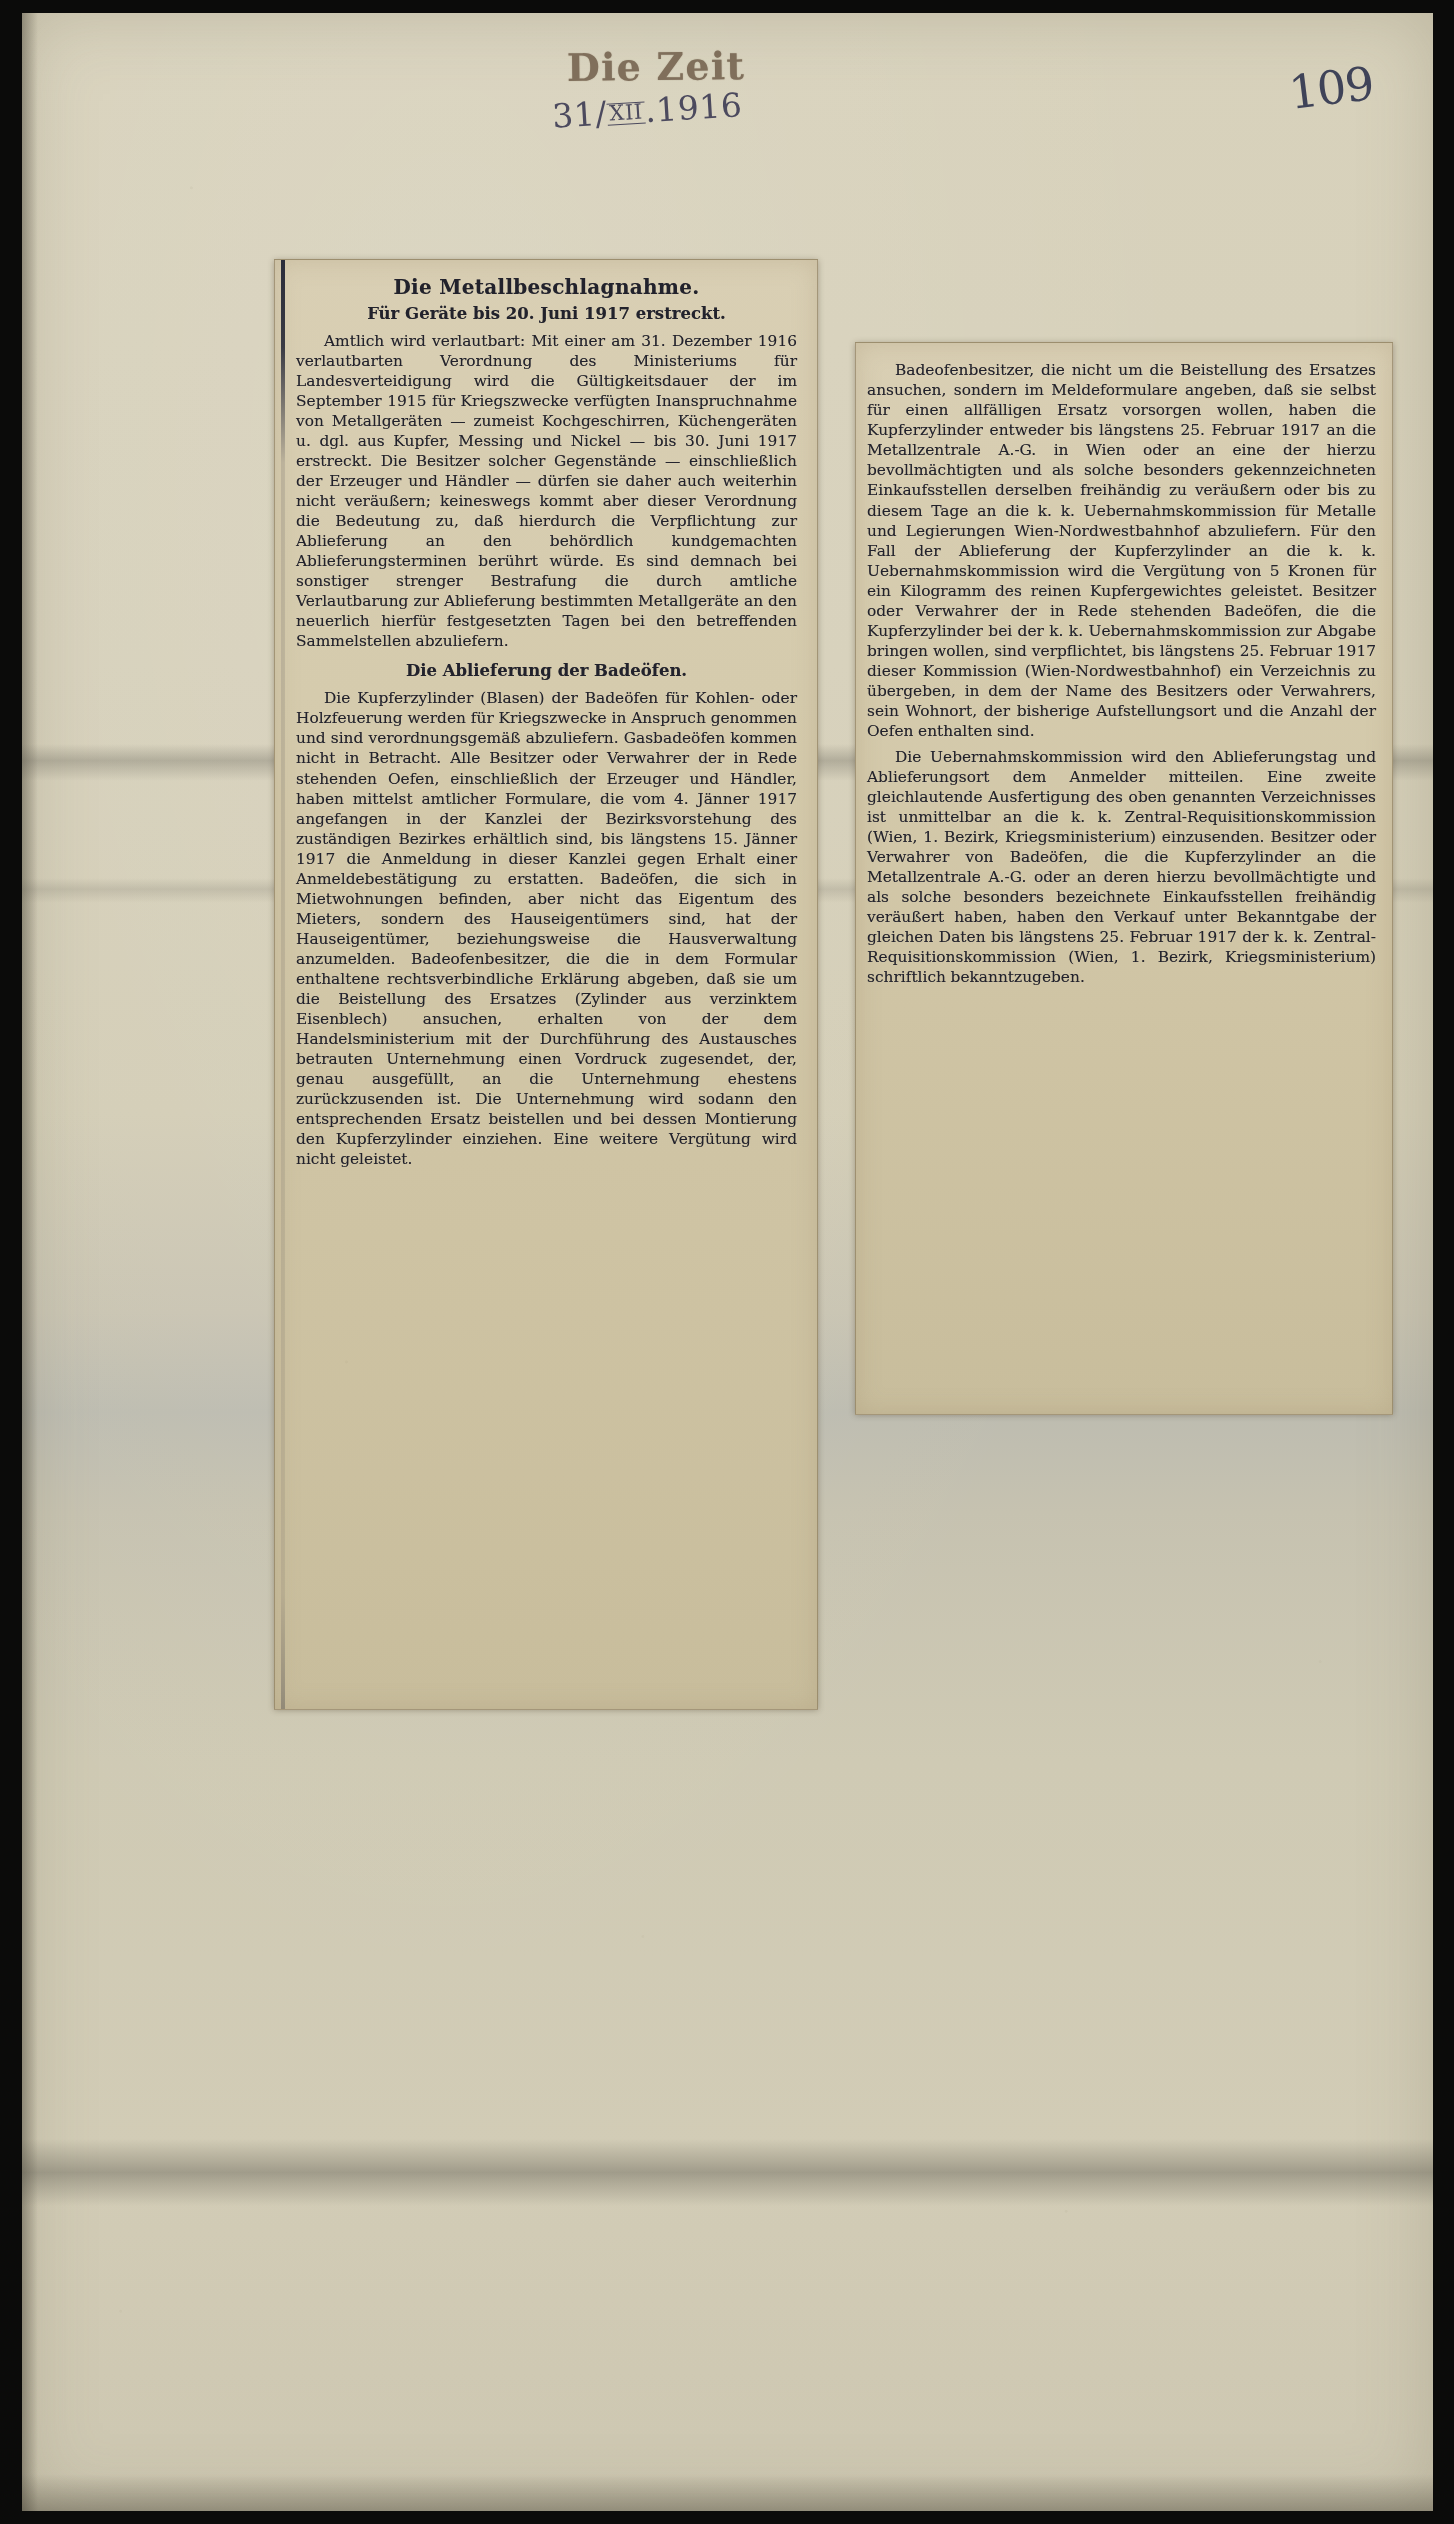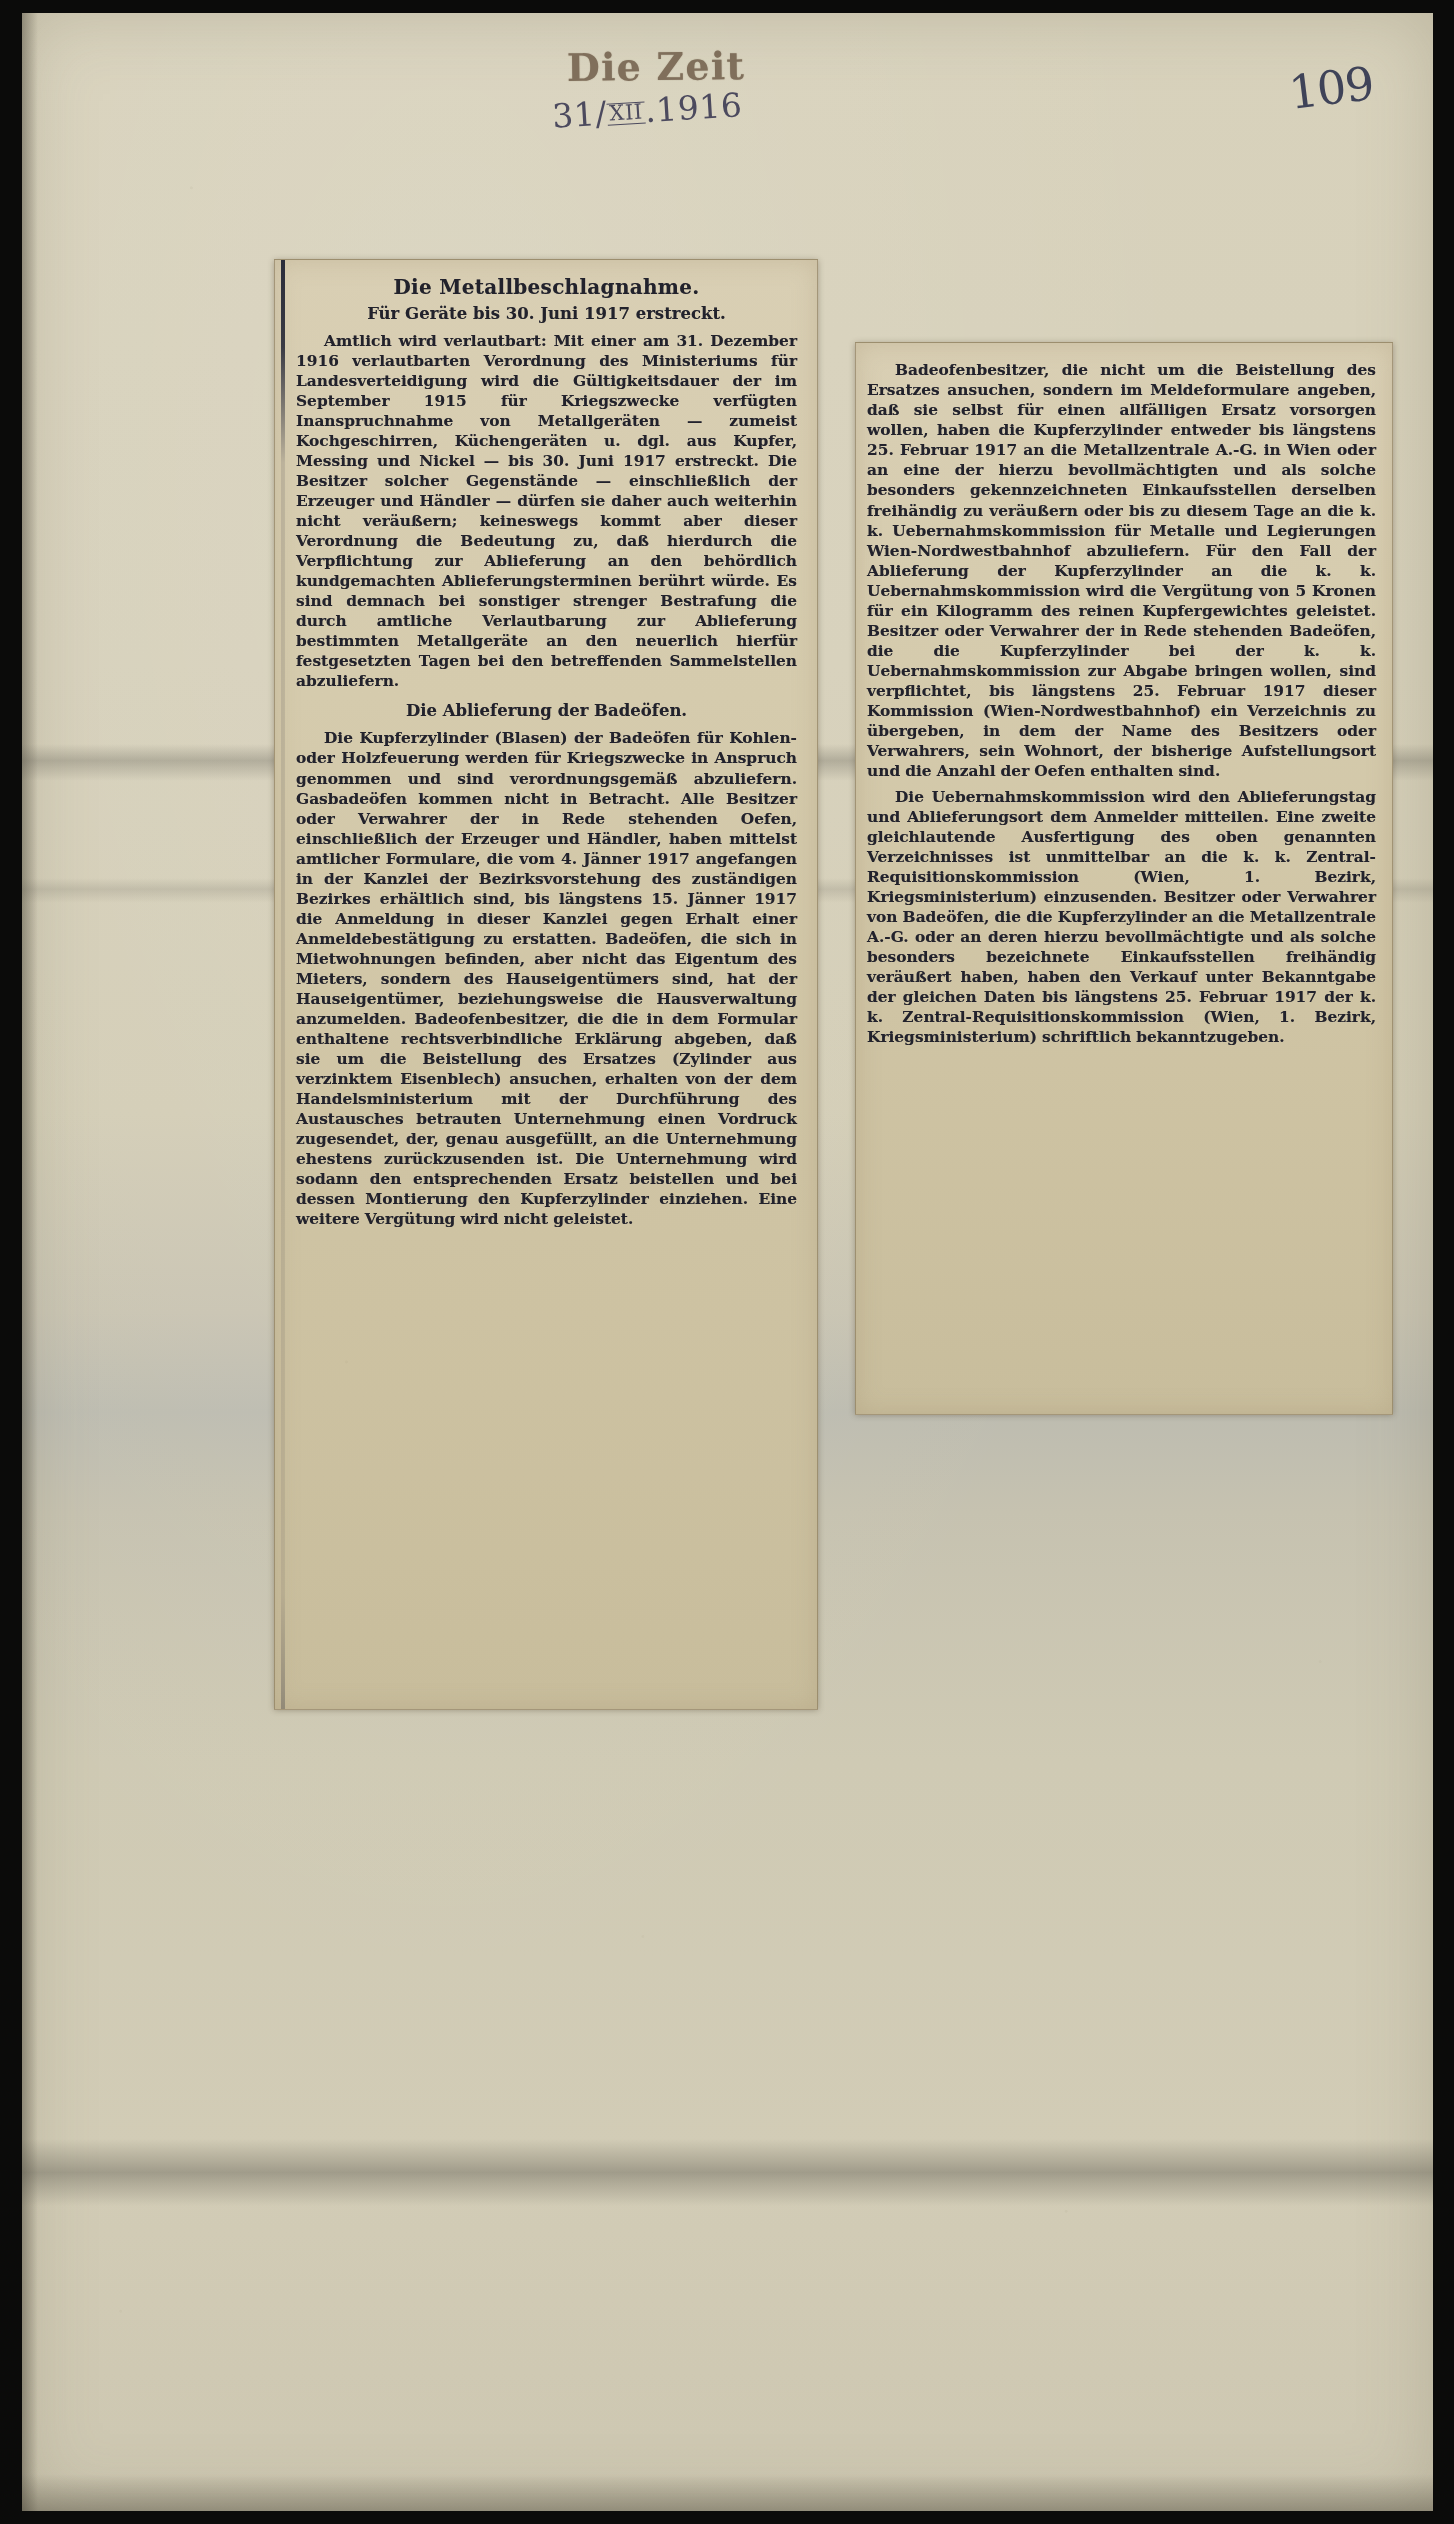--- a/index.html
+++ b/index.html
@@ -173,21 +173,20 @@
     text-align: center;
     margin: 11px 0 7.3px 0;
     line-height: 1.15;
   }
   p.body {
     font-size: 15.4px;
     line-height: 1.30;
     margin: 0 0 6.1px 0;
     text-indent: 28px;
     word-spacing: -0.3px;
-    font-weight: bold;
   }
 
   
   .col, .headline, .subhead, .subhead2 { text-shadow: 0 0 0.6px rgba(34,34,44,.35); }
 </style>
 </head>
 <body>
 
 <div id="scan">
   <div id="sheet">
@@ -202,21 +201,21 @@
 
     <div id="datestamp">
       <span>31</span><span>/</span><span class="frac">XII</span><span>.</span><span>1916</span>
     </div>
 
     <div id="folio">109</div>
 
     <div class="clip" id="clip-left">
       <div class="col">
         <div class="headline">Die Metallbeschlagnahme.</div>
-        <div class="subhead">Für Geräte bis 30. Juni 1917 erstreckt.</div>
+        <div class="subhead">Für Geräte bis 20. Juni 1917 erstreckt.</div>
         <p class="body">Amtlich wird verlautbart: Mit einer am 31. Dezember 1916 verlautbarten Verordnung des Ministeriums für Landesverteidigung wird die Gültigkeitsdauer der im September 1915 für Kriegszwecke verfügten Inanspruchnahme von Metallgeräten — zumeist Kochgeschirren, Küchengeräten u. dgl. aus Kupfer, Messing und Nickel — bis 30. Juni 1917 erstreckt. Die Besitzer solcher Gegenstände — einschließlich der Erzeuger und Händler — dürfen sie daher auch weiterhin nicht veräußern; keineswegs kommt aber dieser Verordnung die Bedeutung zu, daß hierdurch die Verpflichtung zur Ablieferung an den behördlich kundgemachten Ablieferungsterminen berührt würde. Es sind demnach bei sonstiger strenger Bestrafung die durch amtliche Verlautbarung zur Ablieferung bestimmten Metallgeräte an den neuerlich hierfür festgesetzten Tagen bei den betreffenden Sammelstellen abzuliefern.</p>
         <div class="subhead2">Die Ablieferung der Badeöfen.</div>
         <p class="body">Die Kupferzylinder (Blasen) der Badeöfen für Kohlen- oder Holzfeuerung werden für Kriegszwecke in Anspruch genommen und sind verordnungsgemäß abzuliefern. Gasbadeöfen kommen nicht in Betracht. Alle Besitzer oder Verwahrer der in Rede stehenden Oefen, einschließlich der Erzeuger und Händler, haben mittelst amtlicher Formulare, die vom 4. Jänner 1917 angefangen in der Kanzlei der Bezirksvorstehung des zuständigen Bezirkes erhältlich sind, bis längstens 15. Jänner 1917 die Anmeldung in dieser Kanzlei gegen Erhalt einer Anmeldebestätigung zu erstatten. Badeöfen, die sich in Mietwohnungen befinden, aber nicht das Eigentum des Mieters, sondern des Hauseigentümers sind, hat der Hauseigentümer, beziehungsweise die Hausverwaltung anzumelden. Badeofenbesitzer, die die in dem Formular enthaltene rechtsverbindliche Erklärung abgeben, daß sie um die Beistellung des Ersatzes (Zylinder aus verzinktem Eisenblech) ansuchen, erhalten von der dem Handelsministerium mit der Durchführung des Austausches betrauten Unternehmung einen Vordruck zugesendet, der, genau ausgefüllt, an die Unternehmung ehestens zurückzusenden ist. Die Unternehmung wird sodann den entsprechenden Ersatz beistellen und bei dessen Montierung den Kupferzylinder einziehen. Eine weitere Vergütung wird nicht geleistet.</p>
       </div>
     </div>
 
     <div class="clip" id="clip-right">
       <div class="col">
         <p class="body">Badeofenbesitzer, die nicht um die Beistellung des Ersatzes ansuchen, sondern im Meldeformulare angeben, daß sie selbst für einen allfälligen Ersatz vorsorgen wollen, haben die Kupferzylinder entweder bis längstens 25. Februar 1917 an die Metallzentrale A.-G. in Wien oder an eine der hierzu bevollmächtigten und als solche besonders gekennzeichneten Einkaufsstellen derselben freihändig zu veräußern oder bis zu diesem Tage an die k. k. Uebernahmskommission für Metalle und Legierungen Wien-Nordwestbahnhof abzuliefern. Für den Fall der Ablieferung der Kupferzylinder an die k. k. Uebernahmskommission wird die Vergütung von 5 Kronen für ein Kilogramm des reinen Kupfergewichtes geleistet. Besitzer oder Verwahrer der in Rede stehenden Badeöfen, die die Kupferzylinder bei der k. k. Uebernahmskommission zur Abgabe bringen wollen, sind verpflichtet, bis längstens 25. Februar 1917 dieser Kommission (Wien-Nordwestbahnhof) ein Verzeichnis zu übergeben, in dem der Name des Besitzers oder Verwahrers, sein Wohnort, der bisherige Aufstellungsort und die Anzahl der Oefen enthalten sind.</p>
         <p class="body">Die Uebernahmskommission wird den Ablieferungstag und Ablieferungsort dem Anmelder mitteilen. Eine zweite gleichlautende Ausfertigung des oben genannten Verzeichnisses ist unmittelbar an die k. k. Zentral-Requisitionskommission (Wien, 1. Bezirk, Kriegsministerium) einzusenden. Besitzer oder Verwahrer von Badeöfen, die die Kupferzylinder an die Metallzentrale A.-G. oder an deren hierzu bevollmächtigte und als solche besonders bezeichnete Einkaufsstellen freihändig veräußert haben, haben den Verkauf unter Bekanntgabe der gleichen Daten bis längstens 25. Februar 1917 der k. k. Zentral-Requisitionskommission (Wien, 1. Bezirk, Kriegsministerium) schriftlich bekanntzugeben.</p>

